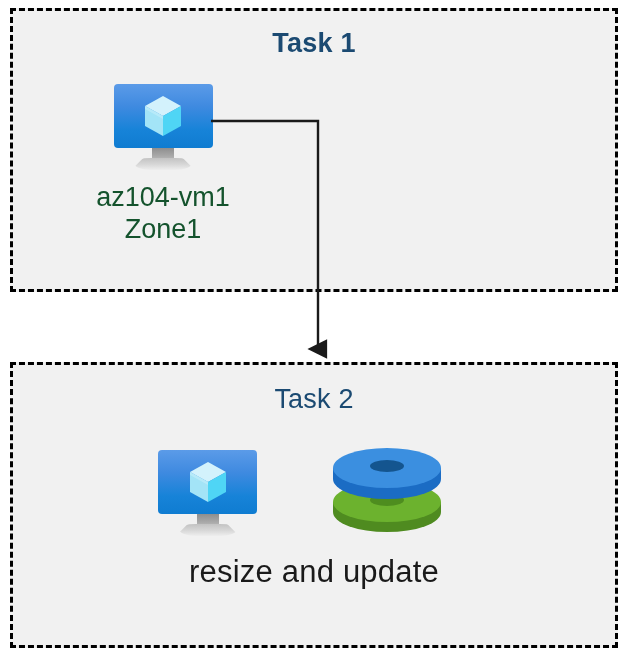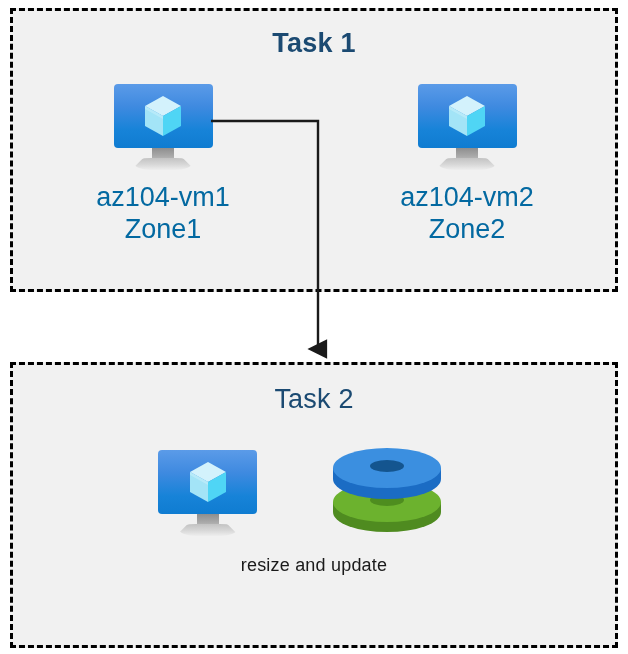--- a/index.html
+++ b/index.html
@@ -104,21 +104,21 @@
     top: 78px;
     width: 58px;
     height: 12px;
     background: linear-gradient(180deg, #c2c2c2 0%, #d8d8d8 55%, #eeeeee 100%);
     border-radius: 50% / 70% 70% 100% 100%;
     clip-path: polygon(16% 0%, 84% 0%, 100% 78%, 100% 100%, 0% 100%, 0% 78%);
   }
 
   .vm-label {
     margin-top: 12px;
-    color: #0369a1;
+    color: #14532d;
     font-size: 27px;
     line-height: 1.18;
     white-space: pre-line;
   }
 
   
   #disks-icon {
     position: absolute;
     left: 330px;
     top: 440px;
@@ -155,36 +155,20 @@
           <polygon points="2,11 20,21 20,24 2,14" fill="#bdecfa" opacity="0.75"></polygon>
         </svg>
       </div>
       <div class="vm-neck"></div>
       <div class="vm-base"></div>
     </div>
     <div class="vm-label">az104-vm1
 Zone1</div>
   </div>
 
-  <div class="vm-node" id="vm2-node">
-    <div class="vm-icon">
-      <div class="vm-screen">
-        <svg class="vm-cube" viewBox="0 0 40 42">
-          <polygon points="20,1 38,11 20,21 2,11" fill="#d3f2fc"></polygon>
-          <polygon points="2,11 20,21 20,41 2,31" fill="#a3e4f7"></polygon>
-          <polygon points="38,11 20,21 20,41 38,31" fill="#4fd5f5"></polygon>
-          <polygon points="2,11 20,21 20,24 2,14" fill="#bdecfa" opacity="0.75"></polygon>
-        </svg>
-      </div>
-      <div class="vm-neck"></div>
-      <div class="vm-base"></div>
-    </div>
-    <div class="vm-label">az104-vm2
-Zone2</div>
-  </div>
 
   <div class="task-box" id="task2-box"></div>
 
   <div class="task-title" id="task2-title">Task 2</div>
 
   <div class="vm-node" id="vm3-node">
     <div class="vm-icon">
       <div class="vm-screen">
         <svg class="vm-cube" viewBox="0 0 40 42">
           <polygon points="20,1 38,11 20,21 2,11" fill="#d3f2fc"></polygon>
@@ -206,21 +190,21 @@
       <ellipse cx="57" cy="60" rx="17" ry="6" fill="#4e8d1f"></ellipse>
     </g>
 
     <g>
       <path d="M3,28 L3,39 A54,20 0 0 0 111,39 L111,28 Z" fill="#1b6cc4"></path>
       <ellipse cx="57" cy="28" rx="54" ry="20" fill="#3b8fe0"></ellipse>
       <ellipse cx="57" cy="26" rx="17" ry="6" fill="#14558f"></ellipse>
     </g>
   </svg>
 
-  <div class="task-title" id="task2-caption" style="top:556px; color:#1a1a1a; font-size:18px;">resize and update</div>
+  <div class="task-title" id="task2-caption" style="top:556px; color:#1a1a1a; font-size:31px;">resize and update</div>
 
   <svg id="connector">
     <defs>
       <marker id="arrowhead" markerWidth="9" markerHeight="9" refX="4.5" refY="4.2" orient="auto" markerUnits="strokeWidth">
         <polygon points="0.4,0.4 8.6,0.4 4.5,8.6" fill="#1a1a1a"></polygon>
       </marker>
     </defs>
     <path d="M 211 121 L 318 121 L 318 349" fill="none" stroke="#1a1a1a" stroke-width="2.4" marker-end="url(#arrowhead)"></path>
   </svg>
 

